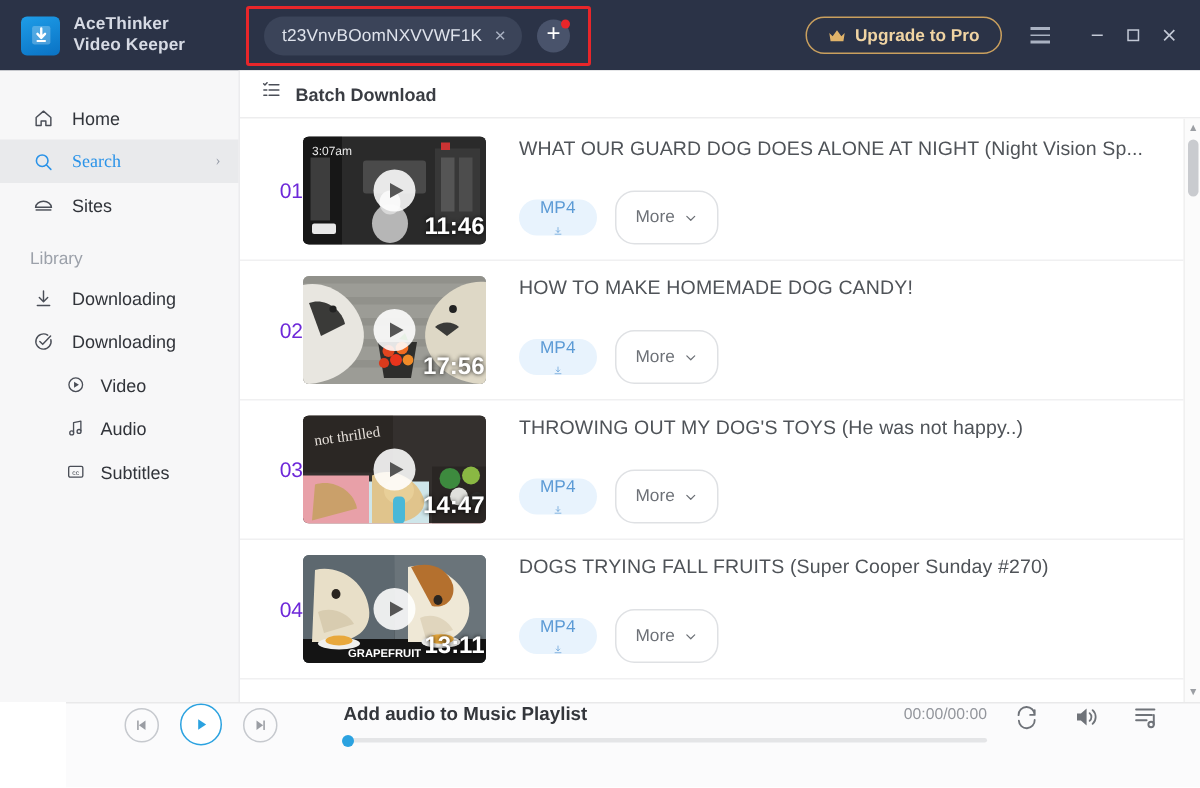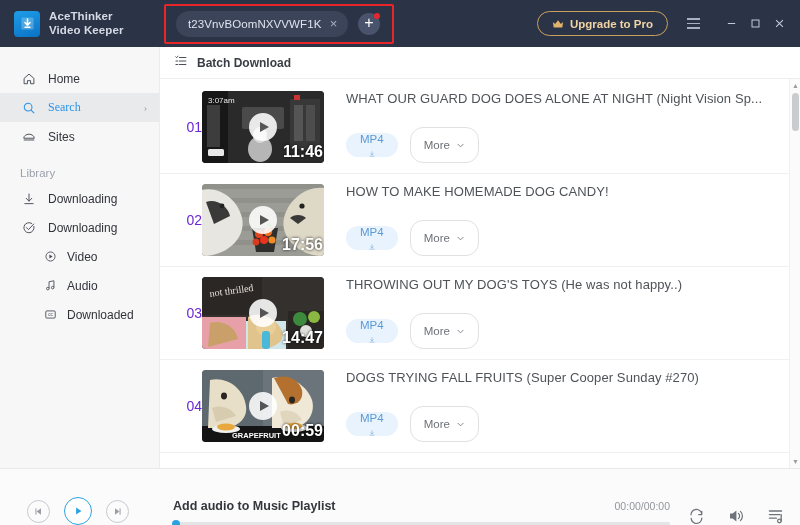--- a/index.html
+++ b/index.html
@@ -238,22 +238,23 @@
     color: #9b9ea3; font-size: 7px;
   }
   .sb-arrow.up { top: 1px; }
   .sb-arrow.down { bottom: 1px; }
 
   
   .player {
     height: 57px; flex: 0 0 57px;
     background: #fbfbfc;
     border-top: 1px solid #e9e9ea;
-    display: flex; align-items: flex-end;
-    padding: 0 11px;
+    display: flex; align-items: flex-start;
+    padding: 0 23px;
+    margin-left: 44px;
   }
   .pctrl { display: flex; align-items: center; gap: 14px; margin-left: 16px; }
   .circ {
     width: 23px; height: 23px; border-radius: 50%;
     border: 1.5px solid #c6c9ce;
     display: flex; align-items: center; justify-content: center;
     color: #9a9da3; cursor: pointer;
   }
   .circ.main {
     width: 28px; height: 28px; border-color: #2ba2e0; color: #2ba2e0;
@@ -420,21 +421,21 @@
         <span>Audio</span>
       </div>
 
       <div class="nav-item sub">
         <span class="ic">
           <svg width="13" height="13" viewBox="0 0 16 16">
               <rect x="2.2" y="3.6" width="11.6" height="8.8" rx="1.2" fill="none" stroke="currentColor" stroke-width="1.1"></rect>
               <text x="8" y="10.4" font-size="5.6" text-anchor="middle" fill="currentColor" font-family="Liberation Sans, sans-serif">cc</text>
             </svg>
         </span>
-        <span>Downloaded</span>
+        <span>Subtitles</span>
       </div>
     </div>
 
     <div class="main">
 
       <div class="batchbar">
         <span>
           <svg width="14" height="14" viewBox="0 0 16 16">
             <path d="M6.2 4 H13.6 M6.2 8 H13.6 M6.2 12 H13.6" stroke="#4a4e57" stroke-width="1.2" stroke-linecap="round"></path>
             <path d="M2 3.2 L3 4.2 L4.6 2.4" stroke="#4a4e57" stroke-width="1.1" fill="none" stroke-linecap="round" stroke-linejoin="round"></path>
@@ -590,21 +591,21 @@
               <path d="M72 8 C84 4 96 8 100 20 C102 30 94 36 86 34 Z" fill="#b4702e"></path>
               <ellipse cx="90" cy="30" rx="3" ry="3.4" fill="#2a2520"></ellipse>
               <path d="M78 42 C86 38 96 42 100 50 L82 56 Z" fill="#e0d5bd"></path>
               <ellipse cx="24" cy="59" rx="14" ry="4" fill="#f0f0ee"></ellipse>
               <ellipse cx="24" cy="57" rx="9" ry="3.4" fill="#e8a83c"></ellipse>
               <ellipse cx="92" cy="58" rx="13" ry="4" fill="#f0f0ee"></ellipse>
               <ellipse cx="92" cy="56" rx="8.5" ry="3.2" fill="#e8a83c"></ellipse>
               <text x="30" y="68" font-size="7.5" fill="#ffffff" font-family="Liberation Sans, sans-serif" font-weight="bold">GRAPEFRUIT</text>
             </svg>
             <div class="playbtn"></div>
-            <div class="dur">00:59</div>
+            <div class="dur">13:11</div>
           </div>
           <div class="rowmain">
             <div class="vtitle">DOGS TRYING FALL FRUITS (Super Cooper Sunday #270)</div>
             <div class="acts">
               <div class="btn-mp4">
                 <span>MP4</span>
                 <svg width="10" height="10" viewBox="0 0 14 14">
                     <path d="M7 1.6 V8.8 M4.2 6.3 L7 9.1 L9.8 6.3 M2.4 12 H11.6" stroke="currentColor" stroke-width="1.1" fill="none" stroke-linecap="round" stroke-linejoin="round"></path>
                   </svg>
               </div>

